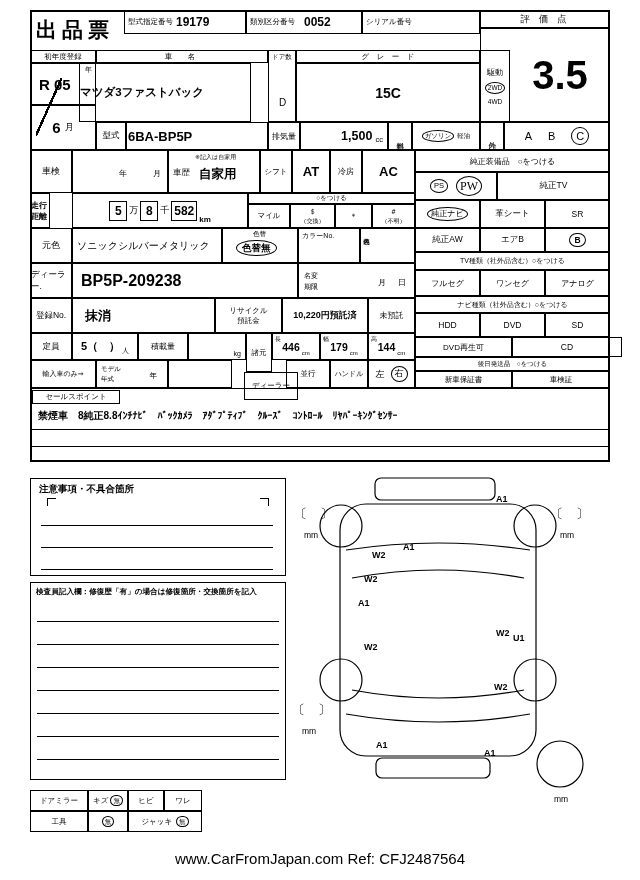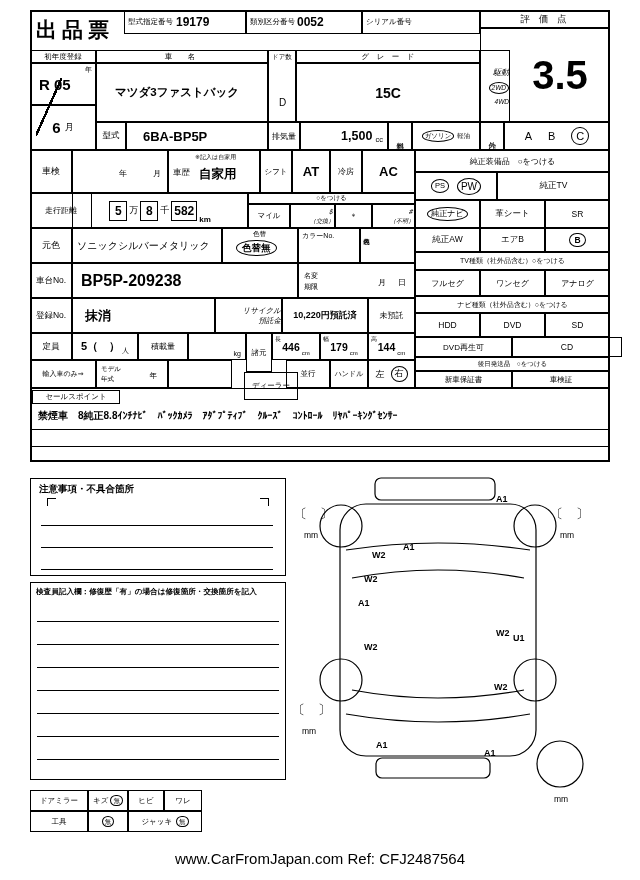--- a/index.html
+++ b/index.html
@@ -3,39 +3,39 @@
 <meta charset="utf-8">
 <style>
   * { margin:0; padding:0; box-sizing:border-box; }
   html,body { width:640px; height:880px; background:#fff; color:#000;
     font-family:"Liberation Sans","DejaVu Sans",sans-serif; position:relative; }
   .abs { position:absolute; }
   .bd { border:1px solid #000; }
   .bd2 { border:2px solid #000; }
   .cc { display:flex; align-items:center; justify-content:center; }
   .ccl { display:flex; align-items:center; justify-content:flex-start; }
-  .col { display:flex; flex-direction:column; align-items:flex-end; justify-content:center;font-style:italic; }
+  .col { display:flex; flex-direction:column; align-items:center; justify-content:center; }
   .oval { border:1.5px solid #000; border-radius:50%; padding:0 5px; display:inline-block; line-height:1.5; }
   .vert { writing-mode:vertical-rl; text-orientation:upright; line-height:1; }
   .ln { position:absolute; background:#000; height:1px; }
   .bold { font-weight:bold; }
   svg text { font-family:"Liberation Sans","DejaVu Sans",sans-serif; }
 </style>
 </head>
 <body>
 
 <div class="abs bd2" style="left:30px;top:10px;width:580px;height:452px;"></div>
 
 <div class="abs bold" style="left:36px;top:16px;width:90px;font-size:21px;letter-spacing:5px;">出品票</div>
 
 <div class="abs bd ccl" style="left:124px;top:10px;width:122px;height:24px;padding-left:3px;gap:3px;">
   <span style="font-size:7.5px;">型式指定番号</span>
   <span class="bold" style="font-size:12px;">19179</span>
 </div>
-<div class="abs bd ccl" style="left:246px;top:10px;width:116px;height:24px;padding-left:3px;gap:2px;">
+<div class="abs bd ccl" style="left:246px;top:10px;width:116px;height:24px;padding-left:3px;gap:9px;">
   <span style="font-size:7.5px;">類別区分番号</span>
   <span class="bold" style="font-size:12px;">0052</span>
 </div>
 <div class="abs bd ccl" style="left:362px;top:10px;width:118px;height:24px;padding-left:3px;">
   <span style="font-size:7.5px;">シリアル番号</span>
 </div>
 
 <div class="abs bd cc" style="left:480px;top:10px;width:130px;height:18px;font-size:9.5px;letter-spacing:3px;">評 価 点</div>
 <div class="abs bd cc" style="left:480px;top:28px;width:130px;height:94px;padding-left:30px;">
   <span class="bold" style="font-size:40px;">3.5</span>
@@ -51,34 +51,34 @@
   <span class="abs" style="right:3px;top:1px;font-size:7px;">年</span>
   <span class="abs bold" style="left:8px;top:12px;font-size:15px;">R 05</span>
 </div>
 <div class="abs bd cc" style="left:30px;top:105px;width:66px;height:45px;gap:4px;">
   <span class="bold" style="font-size:15px;">6</span>
   <span style="font-size:9px;">月</span>
 </div>
 <div class="abs" style="left:36px;top:78px;width:26px;height:58px;background:linear-gradient(to bottom right,transparent 47%,#000 47%,#000 52%,transparent 52%);"></div>
 
 <div class="abs bd cc" style="left:96px;top:50px;width:172px;height:13px;font-size:7.5px;letter-spacing:4px;">車　名</div>
-<div class="abs bd ccl" style="left:96px;top:63px;width:172px;height:59px;padding-left:18px;">
+<div class="abs bd ccl" style="left:79px;top:63px;width:172px;height:59px;padding-left:0;">
   <span class="bold" style="font-size:11.5px;">マツダ3ファストバック</span>
 </div>
 <div class="abs bd" style="left:268px;top:50px;width:28px;height:72px;">
   <span class="abs" style="left:3px;top:2px;font-size:6.5px;">ドア数</span>
   <span class="abs" style="left:10px;top:46px;font-size:10px;">D</span>
 </div>
 <div class="abs bd cc" style="left:296px;top:50px;width:184px;height:13px;font-size:7.5px;">グ　レ　ー　ド</div>
 <div class="abs bd cc" style="left:296px;top:63px;width:184px;height:59px;">
   <span class="bold" style="font-size:14px;">15C</span>
 </div>
 
 <div class="abs bd cc" style="left:96px;top:122px;width:30px;height:28px;font-size:8.5px;">型式</div>
-<div class="abs bd ccl" style="left:126px;top:122px;width:142px;height:28px;padding-left:16px;">
+<div class="abs bd ccl" style="left:126px;top:122px;width:142px;height:28px;padding-left:1px;">
   <span class="bold" style="font-size:13px;">6BA-BP5P</span>
 </div>
 <div class="abs bd cc" style="left:268px;top:122px;width:32px;height:28px;font-size:8px;">排気量</div>
 <div class="abs bd cc" style="left:300px;top:122px;width:88px;height:28px;gap:3px;">
   <span class="bold" style="font-size:12.5px;margin-left:36px;">1,500</span>
   <span style="font-size:7.5px;align-self:flex-end;margin-bottom:5px;">cc</span>
 </div>
 <div class="abs bd cc" style="left:388px;top:122px;width:24px;height:28px;">
   <span class="vert" style="font-size:7.5px;">燃料</span>
 </div>
@@ -107,21 +107,21 @@
 </div>
 <div class="abs bd cc" style="left:260px;top:150px;width:32px;height:43px;font-size:7.5px;">シフト</div>
 <div class="abs bd cc" style="left:292px;top:150px;width:38px;height:43px;">
   <span class="bold" style="font-size:13px;">AT</span>
 </div>
 <div class="abs bd cc" style="left:330px;top:150px;width:32px;height:43px;font-size:8px;">冷房</div>
 <div class="abs bd cc" style="left:362px;top:150px;width:53px;height:43px;">
   <span class="bold" style="font-size:13px;">AC</span>
 </div>
 
-<div class="abs bd cc" style="left:30px;top:193px;width:62px;height:35px;font-size:8px;">走行距離</div>
+<div class="abs bd cc" style="left:30px;top:193px;width:20px;height:35px;font-size:8px;font-weight:bold;">走行距離</div>
 <div class="abs bd cc" style="left:72px;top:193px;width:176px;height:35px;gap:2px;">
   <span class="bd cc bold" style="width:18px;height:20px;font-size:12px;">5</span>
   <span style="font-size:9px;">万</span>
   <span class="bd cc bold" style="width:18px;height:20px;font-size:12px;">8</span>
   <span style="font-size:9px;">千</span>
   <span class="bd cc bold" style="width:26px;height:20px;font-size:12px;">582</span>
   <span style="font-size:8px;align-self:flex-end;margin-bottom:3px;font-weight:bold;">km</span>
 </div>
 <div class="abs bd cc" style="left:248px;top:193px;width:167px;height:11px;font-size:6.5px;">○をつける</div>
 <div class="abs bd cc" style="left:248px;top:204px;width:42px;height:24px;font-size:7.5px;">マイル</div>
@@ -143,21 +143,21 @@
   <span class="abs" style="left:30px;top:1px;font-size:6.5px;">色替</span>
   <span class="abs oval bold" style="left:13px;top:11px;font-size:9.5px;">色替無</span>
 </div>
 <div class="abs bd" style="left:298px;top:228px;width:62px;height:35px;">
   <span class="abs" style="left:3px;top:2px;font-size:7px;">カラーNo.</span>
 </div>
 <div class="abs bd" style="left:360px;top:228px;width:55px;height:35px;">
   <span class="abs vert" style="left:2px;top:4px;font-size:6.5px;">内装色</span>
 </div>
 
-<div class="abs bd cc" style="left:30px;top:263px;width:42px;height:35px;font-size:8.5px;">車台No.</div>
+<div class="abs bd cc" style="left:30px;top:263px;width:42px;height:35px;font-size:8.5px;">ディーラー.</div>
 <div class="abs bd ccl" style="left:72px;top:263px;width:226px;height:35px;padding-left:8px;">
   <span class="bold" style="font-size:16px;">BP5P-209238</span>
 </div>
 <div class="abs bd" style="left:298px;top:263px;width:117px;height:35px;">
   <span class="abs" style="left:5px;top:7px;font-size:7px;">名変</span>
   <span class="abs" style="left:5px;top:18px;font-size:7px;">期限</span>
   <span class="abs" style="right:28px;top:13px;font-size:8px;">月</span>
   <span class="abs" style="right:8px;top:13px;font-size:8px;">日</span>
 </div>
 
@@ -211,21 +211,21 @@
 <div class="abs bd cc" style="left:286px;top:360px;width:44px;height:28px;font-size:7.5px;">並行</div>
 <div class="abs bd cc" style="left:330px;top:360px;width:38px;height:28px;font-size:7px;">ハンドル</div>
 <div class="abs bd cc" style="left:368px;top:360px;width:47px;height:28px;gap:6px;">
   <span style="font-size:9px;">左</span>
   <span class="oval" style="font-size:9px;padding:0 3px;">右</span>
 </div>
 
 <div class="abs bd cc" style="left:415px;top:150px;width:195px;height:22px;font-size:8px;">純正装備品　○をつける</div>
 <div class="abs bd cc" style="left:415px;top:172px;width:82px;height:28px;gap:8px;">
   <span class="oval" style="font-size:7.5px;padding:0 3px;">PS</span>
-  <span class="oval" style="font-size:10px;padding:0 3px;">PW</span>
+  <span class="oval" style="font-size:12px;padding:0 3px;font-family:Liberation Serif, serif;">PW</span>
 </div>
 <div class="abs bd cc" style="left:497px;top:172px;width:113px;height:28px;font-size:8.5px;">純正TV</div>
 <div class="abs bd cc" style="left:415px;top:200px;width:65px;height:28px;">
   <span class="oval" style="font-size:8px;padding:0 3px;">純正ナビ</span>
 </div>
 <div class="abs bd cc" style="left:480px;top:200px;width:65px;height:28px;font-size:8.5px;">革シート</div>
 <div class="abs bd cc" style="left:545px;top:200px;width:65px;height:28px;font-size:8.5px;">SR</div>
 <div class="abs bd cc" style="left:415px;top:228px;width:65px;height:24px;font-size:8.5px;">純正AW</div>
 <div class="abs bd cc" style="left:480px;top:228px;width:65px;height:24px;font-size:8.5px;">エアB</div>
 <div class="abs bd cc" style="left:545px;top:228px;width:65px;height:24px;">

